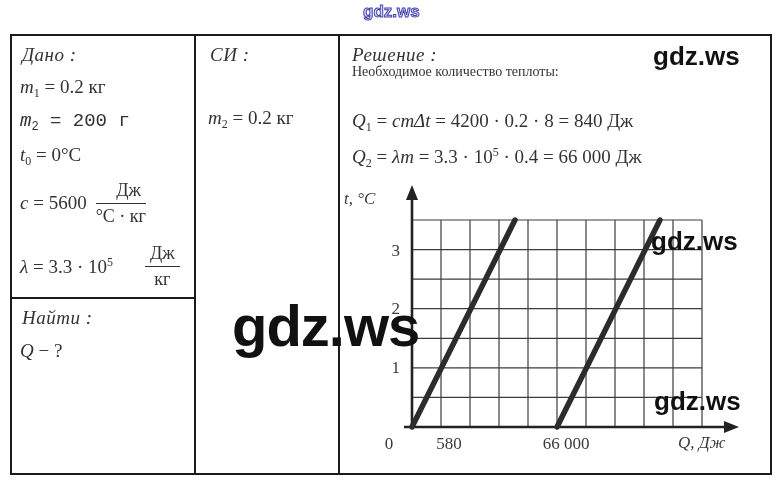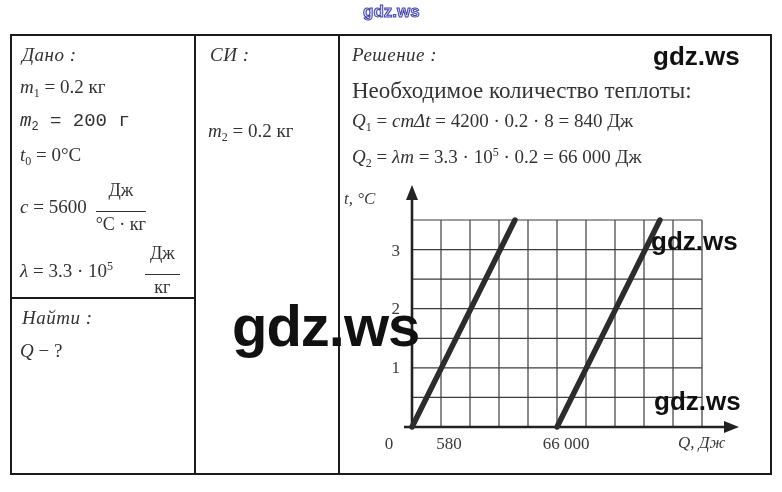--- a/index.html
+++ b/index.html
@@ -14,21 +14,21 @@
   .vline{width:2px;top:34px;height:441px;background:#1b1b1b;}
   .hline{height:2px;background:#1b1b1b;}
   
   .hdr{font-style:italic;font-size:19px;letter-spacing:.5px;}
   .formula{font-size:19px;white-space:nowrap;}
   .var{font-style:italic;}
   .formula sub{font-size:12px;vertical-align:-4px;font-style:normal;}
   .formula sup{font-size:12px;vertical-align:7px;font-style:normal;}
   .fracrow{display:flex;align-items:center;gap:9px;}
   .frac{display:inline-flex;flex-direction:column;text-align:center;font-size:18px;line-height:1.15;}
-  .frac .num{border-bottom:1.6px solid #333;padding:0 5px 10px;}
+  .frac .num{border-bottom:1.6px solid #333;padding:0 5px 2px;text-align:right;}
   .frac .den{padding-top:2px;}
   
   .wm{font-family:"Liberation Sans","DejaVu Sans",sans-serif;font-weight:700;color:#111;line-height:1;z-index:30;}
   .wm-top{font-size:17px;color:#d8d8f0;-webkit-text-stroke:1px #4343b2;}
   .wm-large{font-size:58px;letter-spacing:-1px;}
   .wm-side{font-size:26px;}
   
   .axis{stroke:#222;stroke-width:2.6;}
   .axis-fill{fill:#222;stroke:none;}
   #gridlines line{stroke:#3c3c3c;stroke-width:1.2;}
@@ -68,26 +68,26 @@
   <span class="frac">
       <span class="num">Дж</span>
       <span class="den">кг</span>
     </span>
 </div>
 
 <div class="abs hdr" style="left:22px;top:307px;">Найти :</div>
 <div class="abs formula" style="left:20px;top:340px;"><span class="var">Q</span><span> − ?</span></div>
 
 <div class="abs hdr" style="left:210px;top:44px;">СИ :</div>
-<div class="abs formula" style="left:208px;top:107px;margin-top:13px;"><span class="var">m</span><sub>2</sub><span> = 0.2 кг</span></div>
+<div class="abs formula" style="left:208px;top:107px;"><span class="var">m</span><sub>2</sub><span> = 0.2 кг</span></div>
 
 <div class="abs hdr" style="left:352px;top:44px;">Решение :</div>
-<div class="abs formula" style="left:352px;top:78px;font-size:23px;">Необходимое  количество теплоты:</div>
+<div class="abs formula" style="left:352px;top:64px;font-size:14px;">Необходимое  количество теплоты:</div>
 <div class="abs formula" style="left:352px;top:110px;"><span class="var">Q</span><sub>1</sub><span> = </span><span class="var">cmΔt</span><span> = 4200 · 0.2 · 8 = 840 Дж</span></div>
-<div class="abs formula" style="left:352px;top:145px;"><span class="var">Q</span><sub>2</sub><span> = </span><span class="var">λm</span><span> = 3.3 · 10</span><sup>5</sup><span> · 0.2 = 66 000 Дж</span></div>
+<div class="abs formula" style="left:352px;top:145px;"><span class="var">Q</span><sub>2</sub><span> = </span><span class="var">λm</span><span> = 3.3 · 10</span><sup>5</sup><span> · 0.4 = 66 000 Дж</span></div>
 
 <svg id="chart-svg" class="abs" style="left:340px;top:182px;" width="442" height="280">
   <g id="gridlines">
       <line x1="72" y1="38" x2="72" y2="245"></line>
       <line x1="101" y1="38" x2="101" y2="245"></line>
       <line x1="130" y1="38" x2="130" y2="245"></line>
       <line x1="159" y1="38" x2="159" y2="245"></line>
       <line x1="188" y1="38" x2="188" y2="245"></line>
       <line x1="217" y1="38" x2="217" y2="245"></line>
       <line x1="246" y1="38" x2="246" y2="245"></line>

